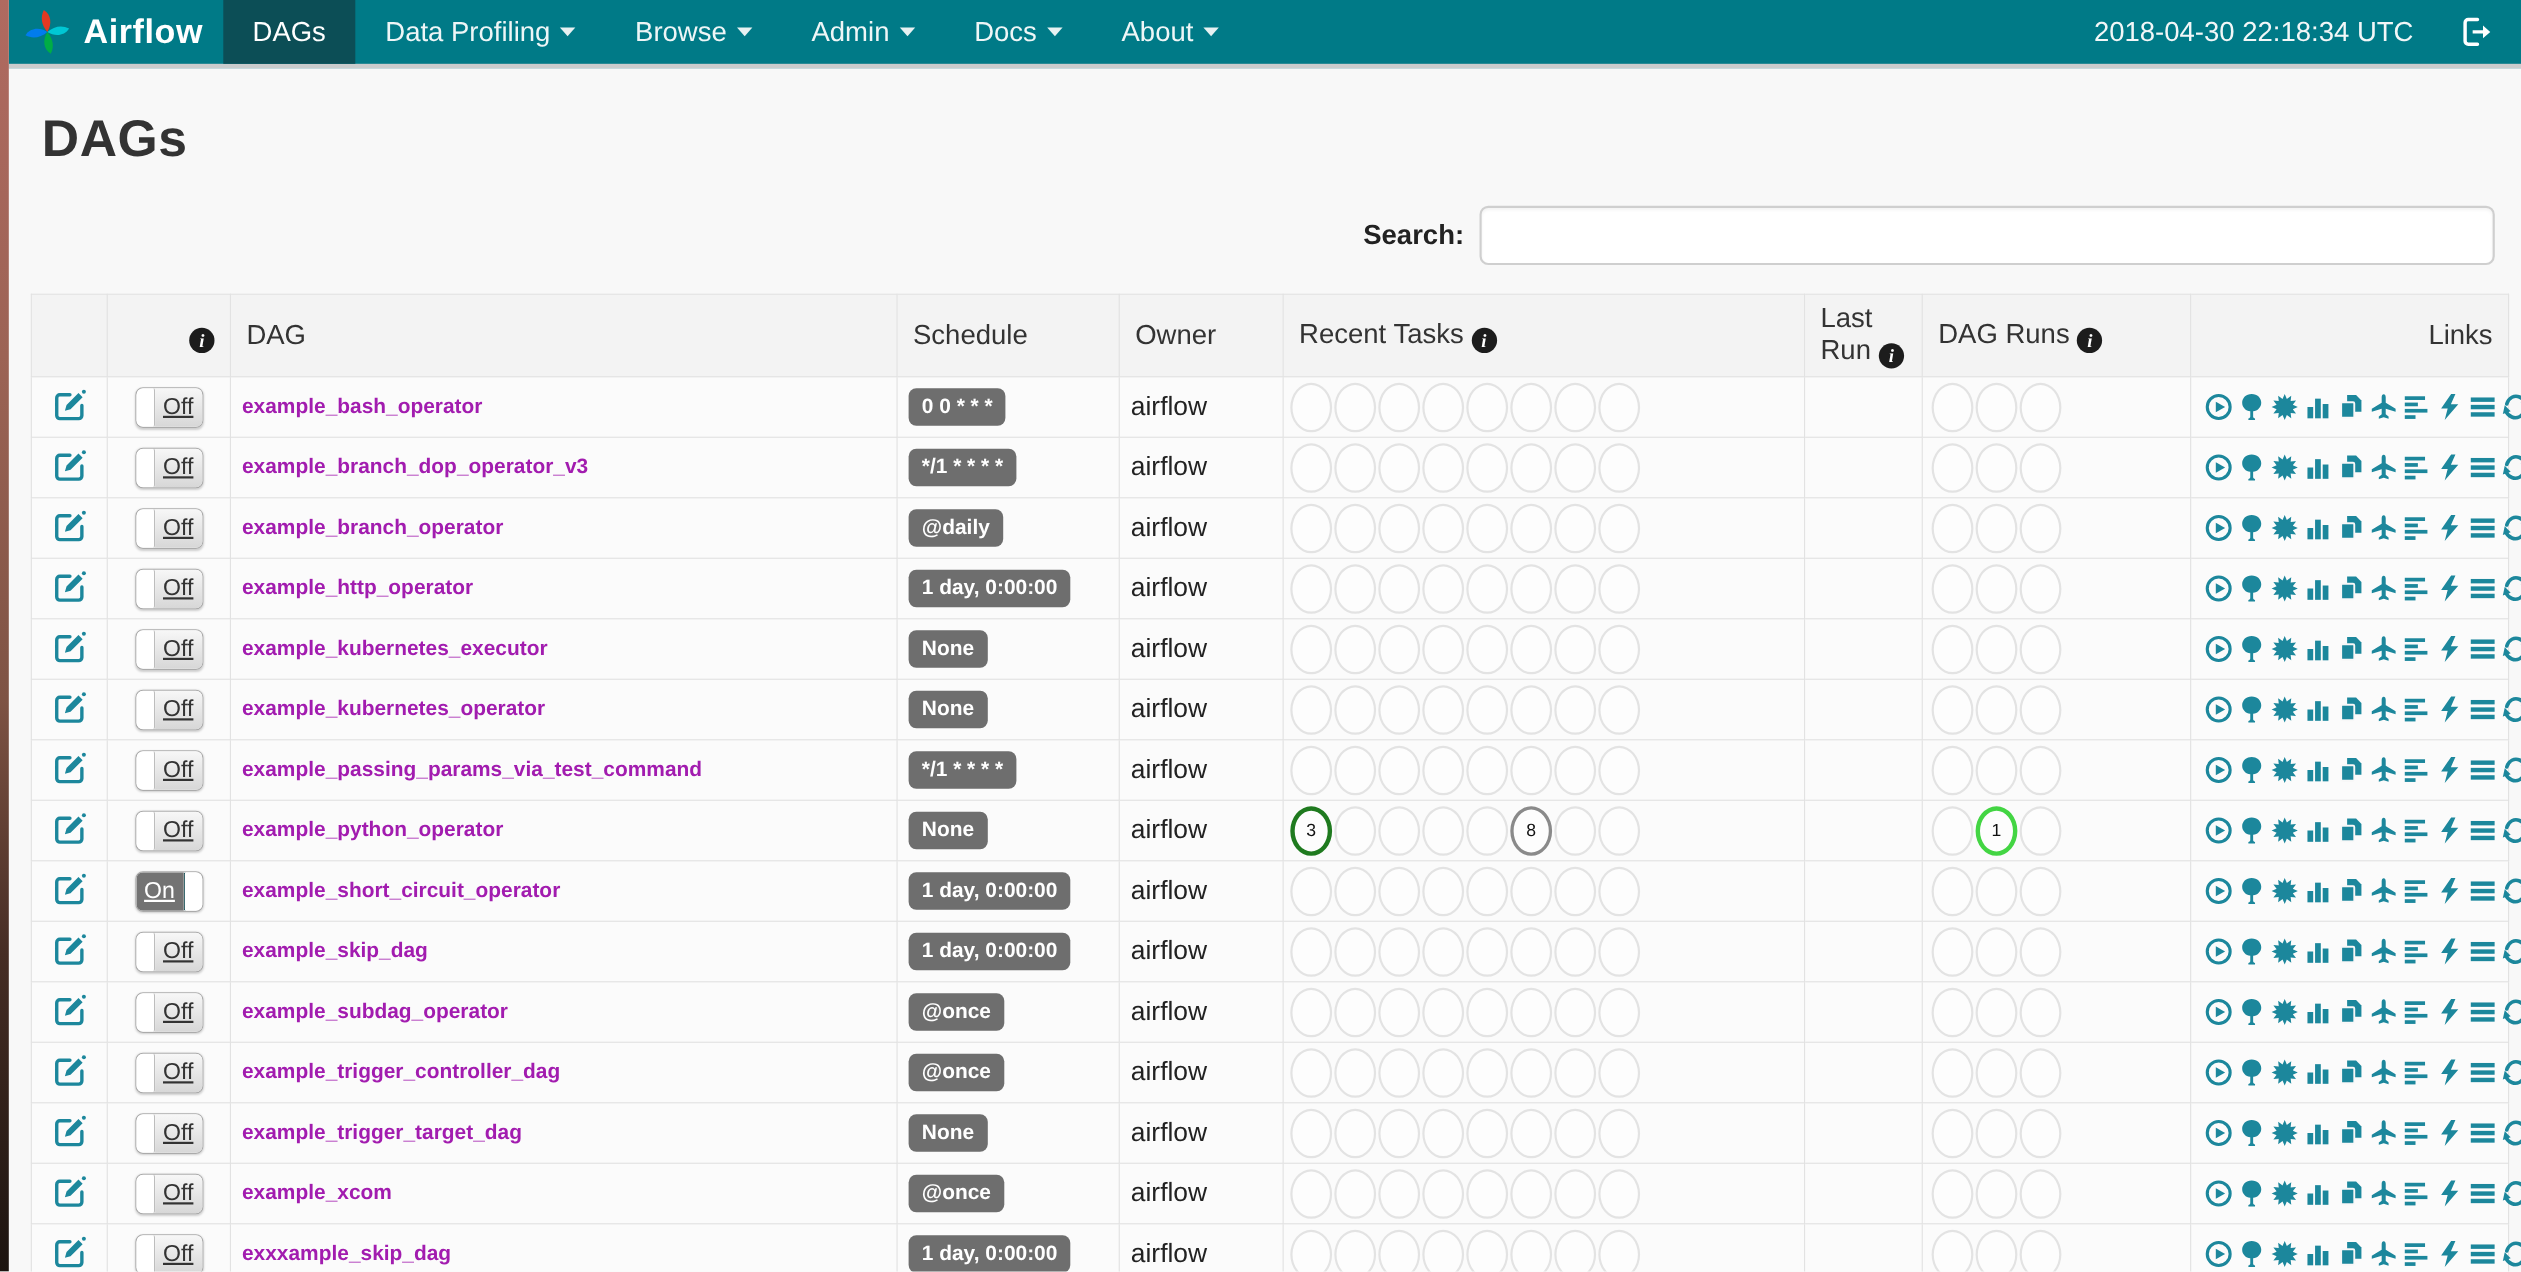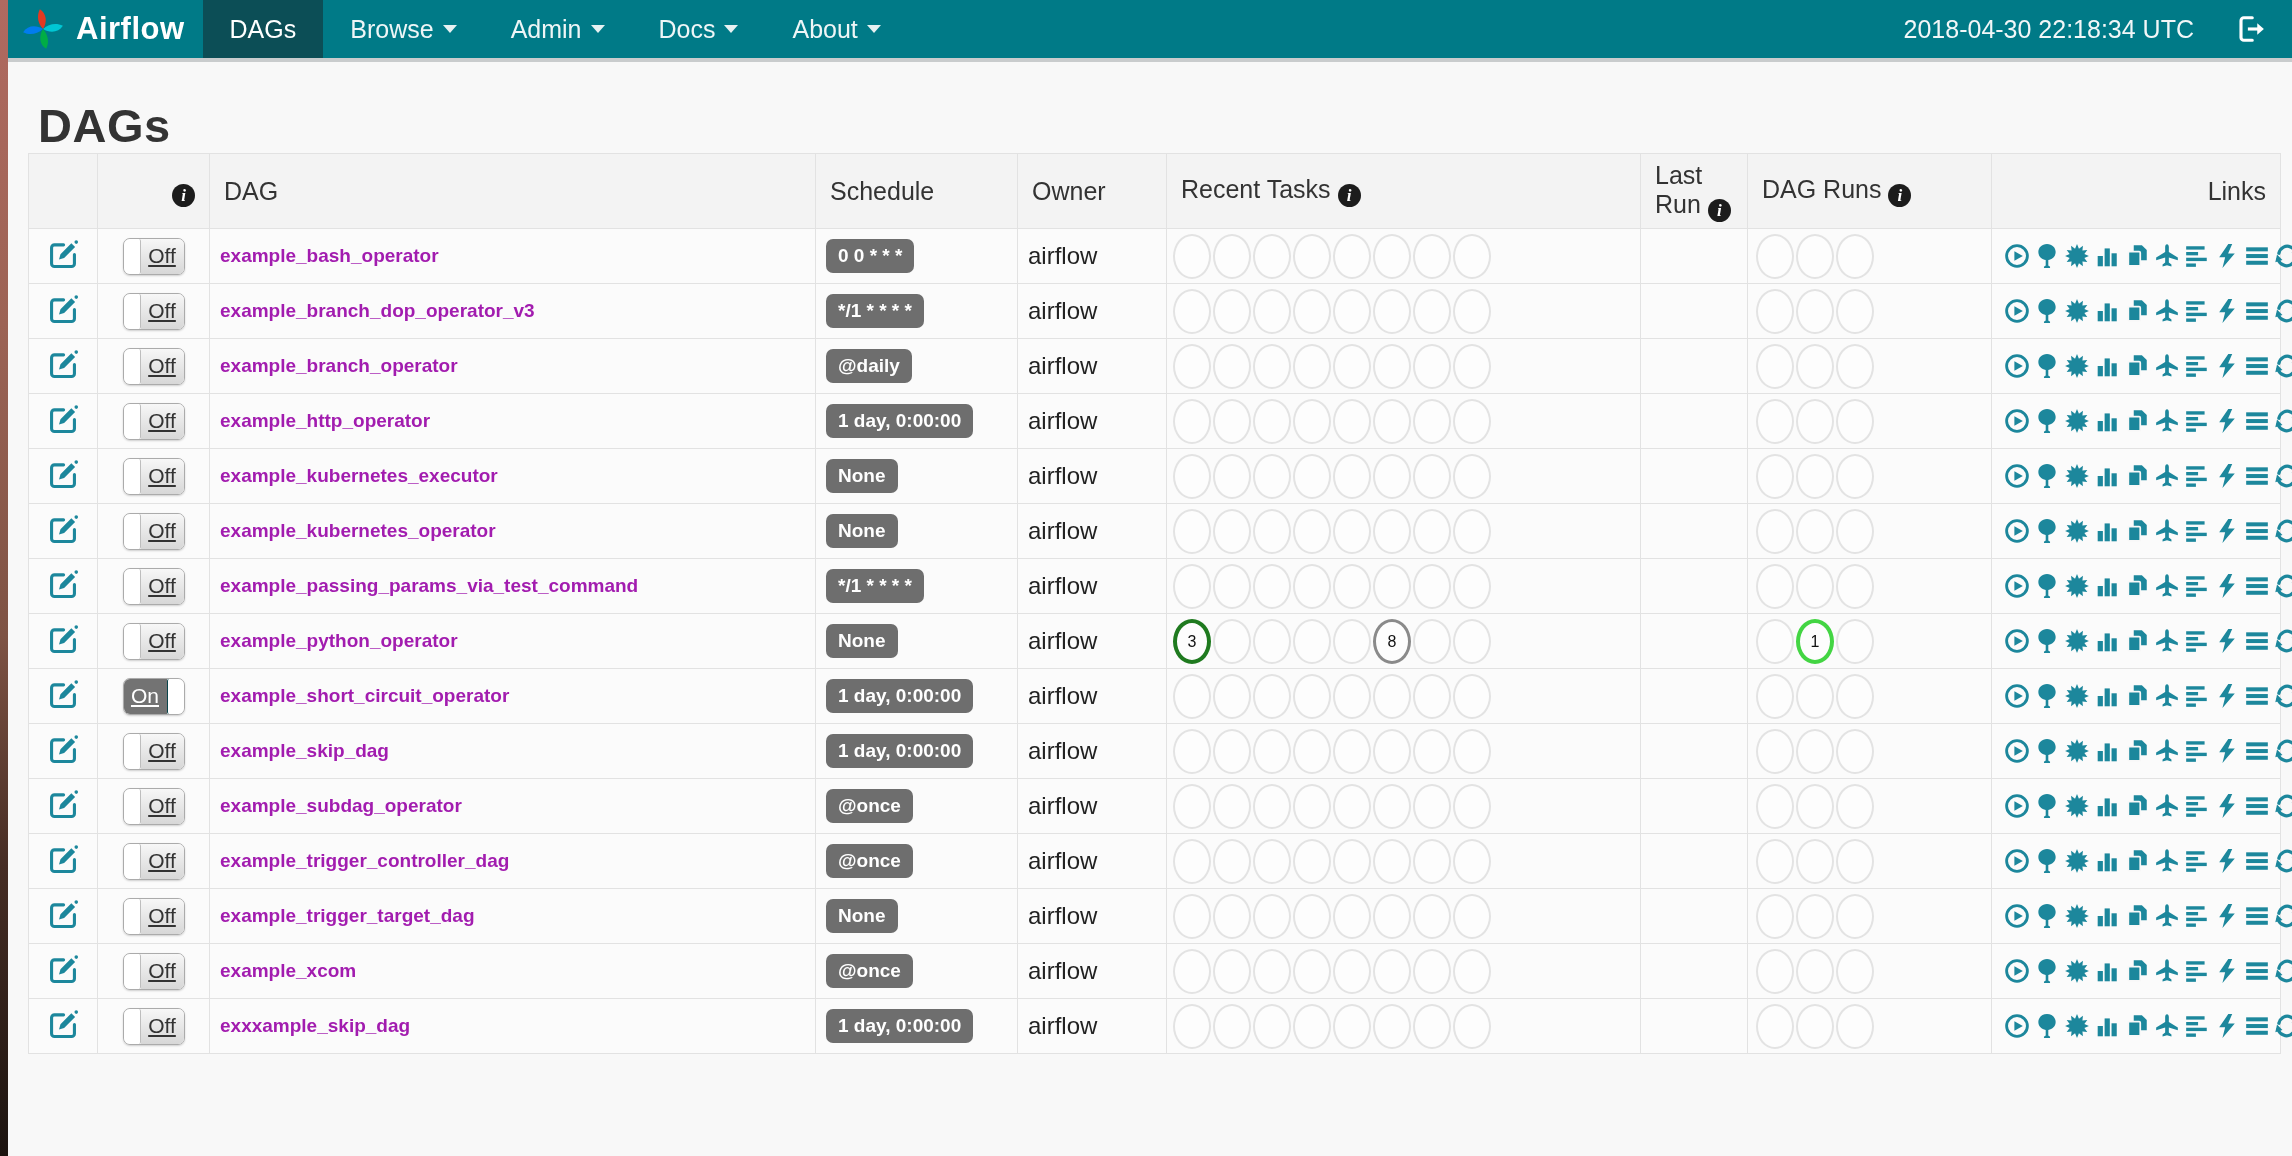--- a/index.html
+++ b/index.html
@@ -187,20 +187,24 @@
           <path d="M0 0 C -3 -7 -2 -14 3 -19 C 8 -13 6 -5 0 0 Z" fill="#017cee" transform="rotate(270)"></path>
         </g>
       </svg>
       <span class="brand-label">Airflow</span>
     </div>
     <div class="nav-items">
       <div class="nav-item active">
         <span>DAGs</span>
       </div>
       <div class="nav-item">
+        <span>Data Profiling</span>
+        <span class="caret"></span>
+      </div>
+      <div class="nav-item">
         <span>Browse</span>
         <span class="caret"></span>
       </div>
       <div class="nav-item">
         <span>Admin</span>
         <span class="caret"></span>
       </div>
       <div class="nav-item">
         <span>Docs</span>
         <span class="caret"></span>
@@ -215,20 +219,24 @@
       <span class="logout">
         <svg width="30" height="30">
             <use href="#icon-logout"></use>
           </svg>
       </span>
     </div>
   </div>
 
   <h2 class="page-title">DAGs</h2>
 
+  <div class="search-row">
+    <span class="search-label">Search:</span>
+    <input class="search-input" type="text" value="" style="">
+  </div>
 
   <table class="dags">
     <colgroup>
       <col style="width:69px">
         <col style="width:112px">
         <col style="width:606px">
       <col style="width:202px">
         <col style="width:149px">
         <col style="width:474px">
       <col style="width:107px">

